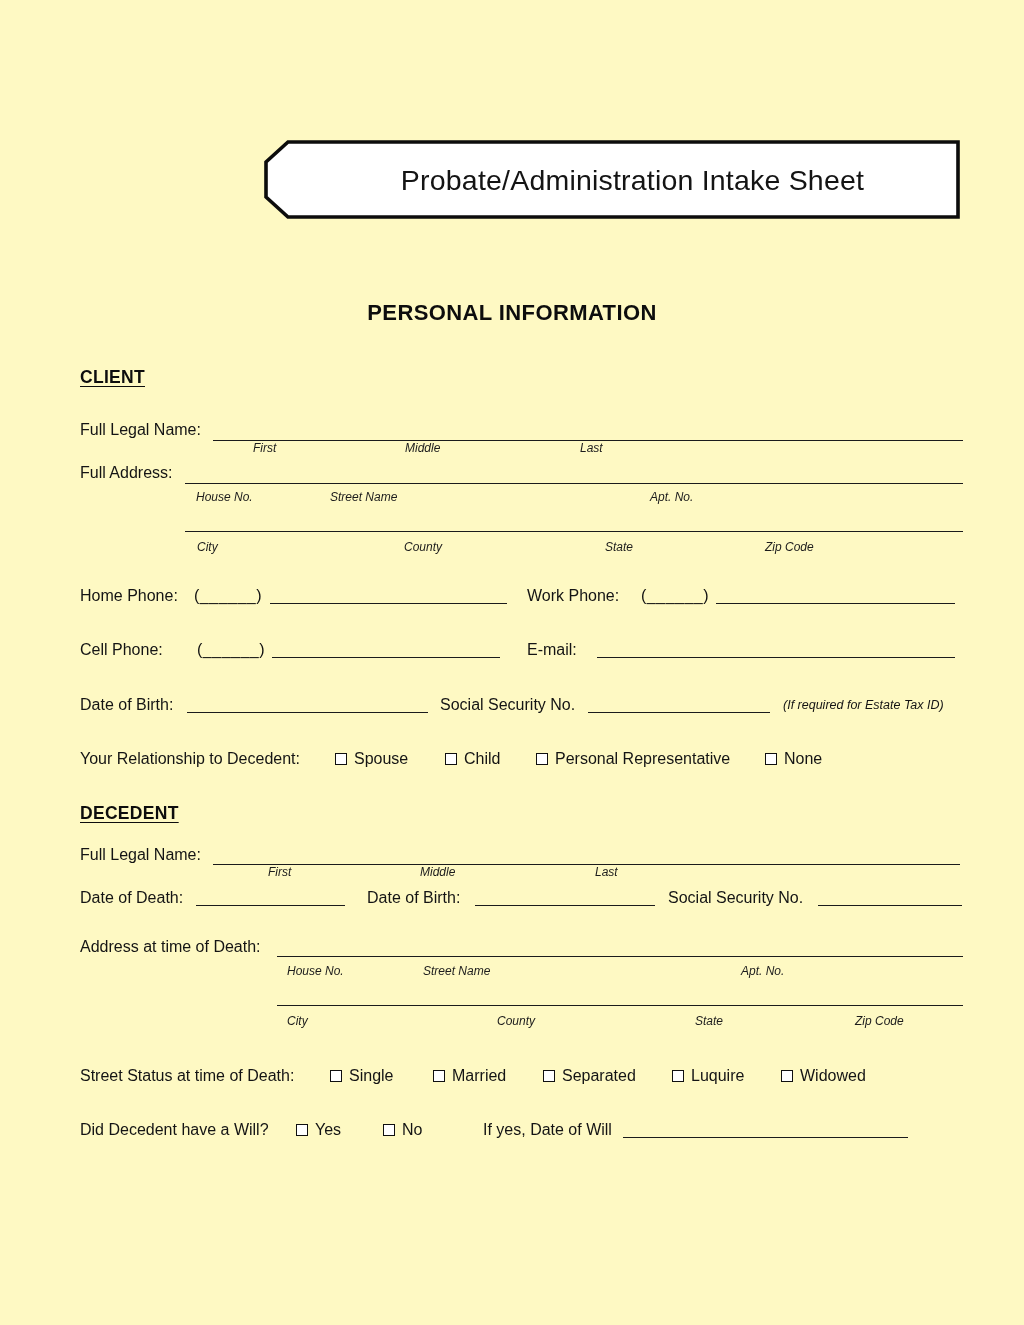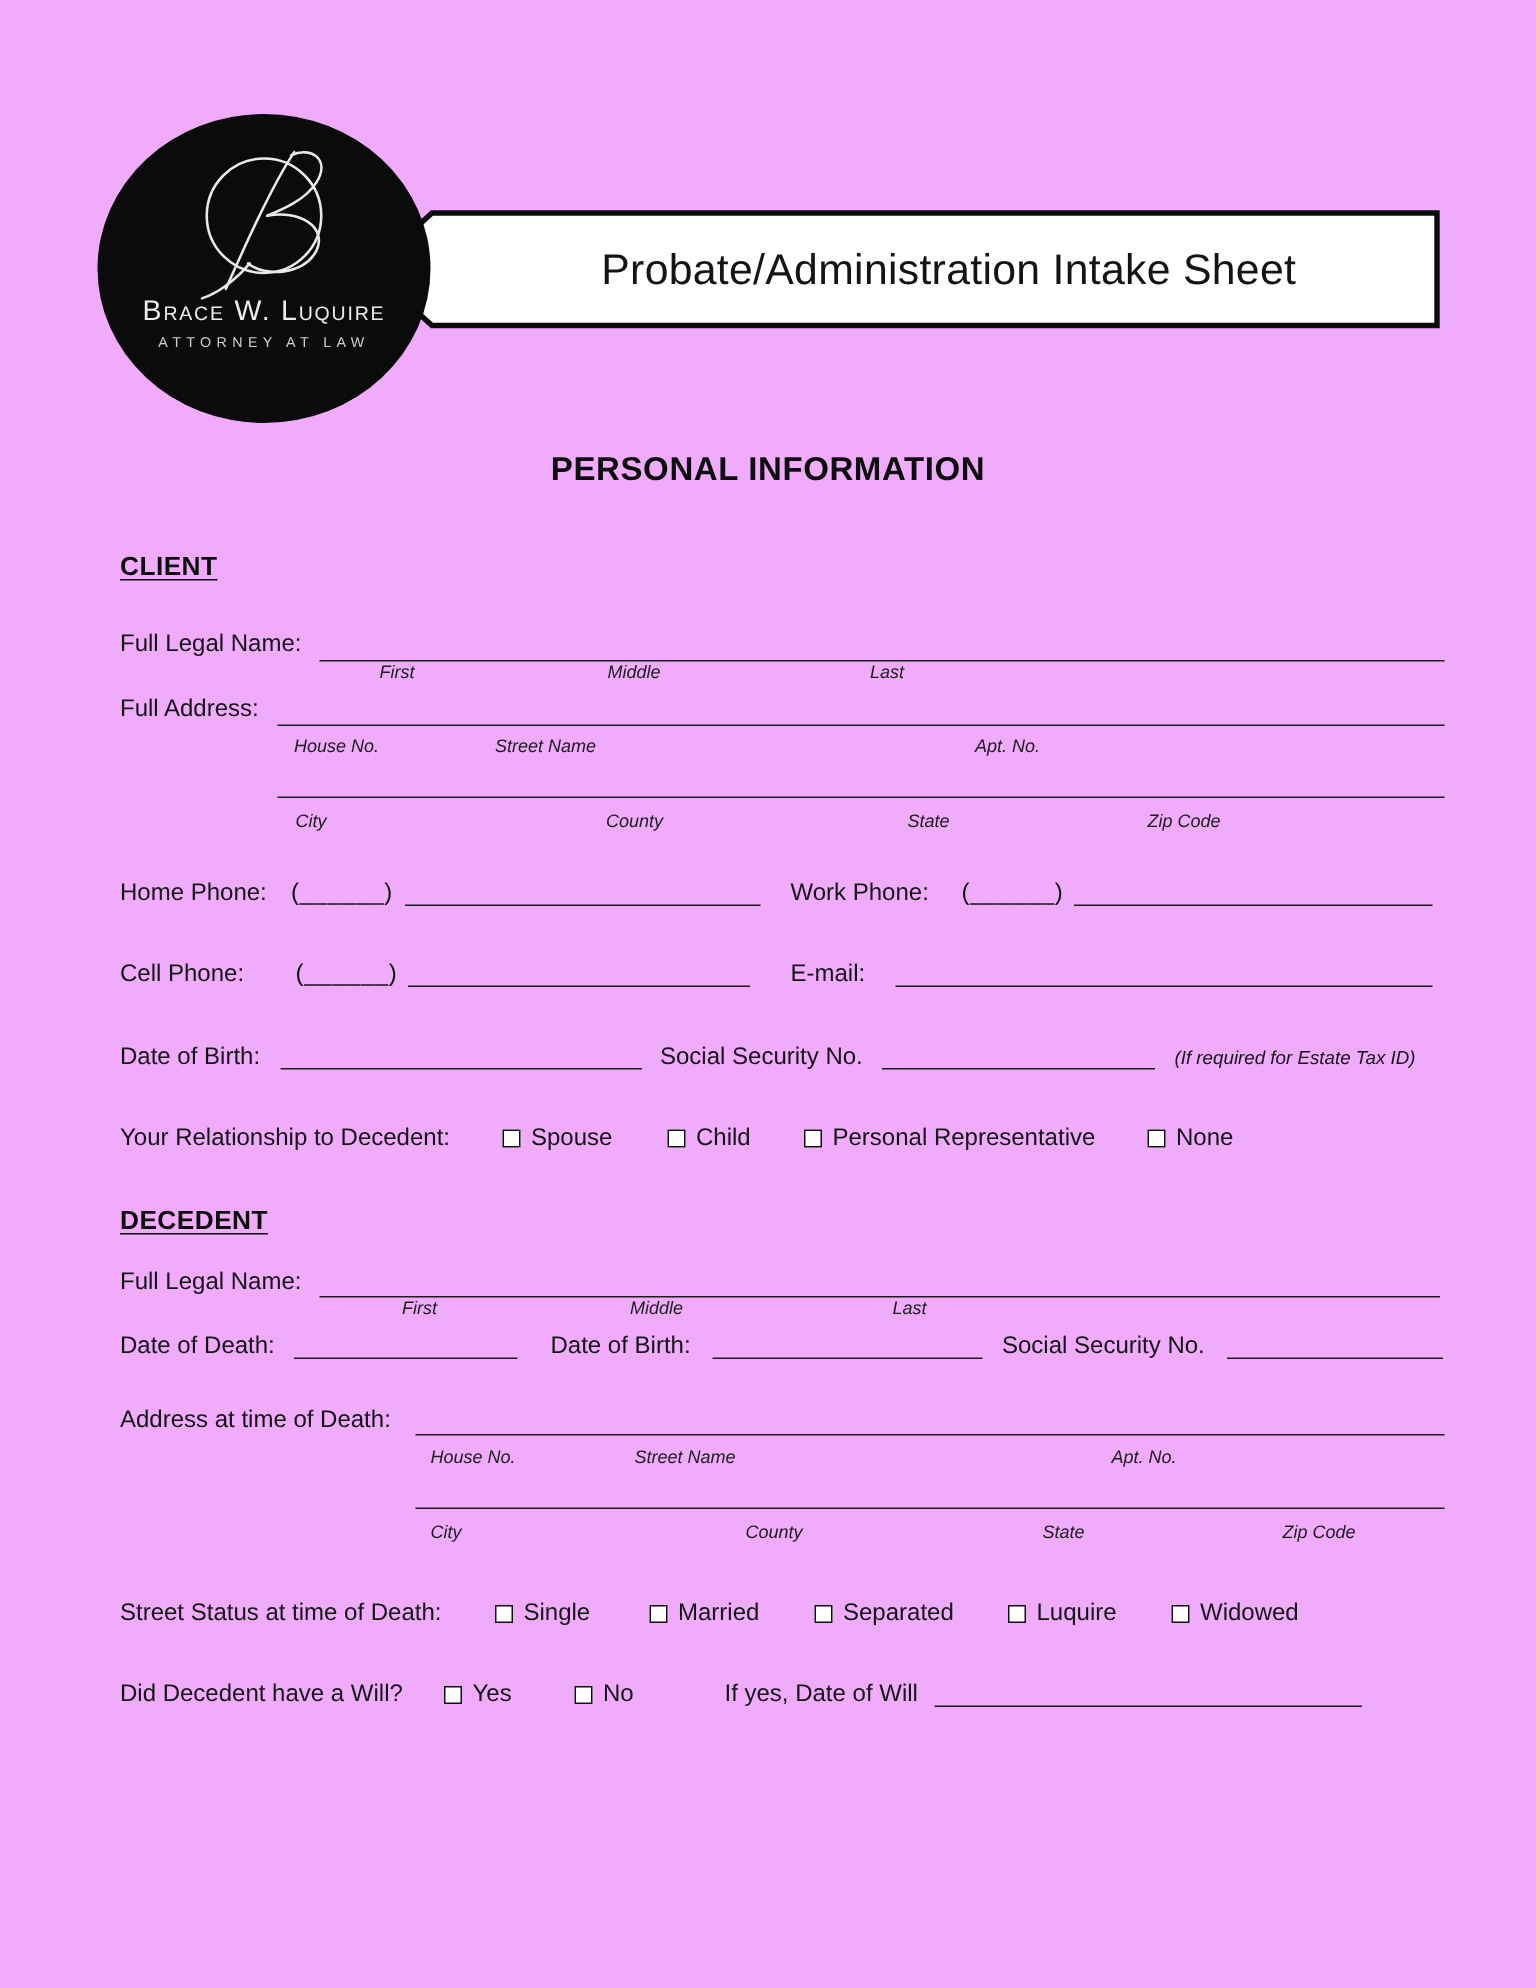--- a/index.html
+++ b/index.html
@@ -2,21 +2,21 @@
 <html><head>
 <meta charset="utf-8">
 <style>
   * { margin: 0; padding: 0; box-sizing: border-box; }
   html, body { background: #ffffff; }
   body { font-family: "Liberation Sans", sans-serif; color: #111; }
   #page {
     position: relative;
     width: 1024px;
     height: 1325px;
-    background: #f0abfc;
+    background: #fef9c3;
     overflow: hidden;
   }
   .abs { position: absolute; }
   .lbl { font-size: 16px; color: #141414; white-space: nowrap; }
   .sub { font-size: 12px; font-style: italic; color: #1c1c1c; white-space: nowrap; }
   .note { font-size: 12.5px; font-style: italic; color: #141414; white-space: nowrap; }
   .bline { height: 0; border-top: 1.8px solid #1b1b1b; }
   .heading {
     font-size: 17.5px; font-weight: bold; letter-spacing: 0.3px;
     text-decoration: underline; text-underline-offset: 3px;
@@ -62,33 +62,20 @@
 </head>
 <body>
 
 <div id="page">
 
   <svg id="title-box-svg" width="700" height="82">
     <polygon points="26,3 696,3 696,78 26,78 4,58 4,23" fill="#ffffff" stroke="#0c0c0c" stroke-width="3.6"></polygon>
   </svg>
   <div id="title-text">Probate/Administration Intake Sheet</div>
 
-  <div id="logo-circle">
-    <svg class="abs" style="left:58px; top:18px;" width="106" height="106" viewBox="0 0 100 100">
-      <g fill="none" stroke="#e9e9e9" stroke-width="1.6" stroke-linecap="round">
-        <circle cx="50" cy="47" r="36"></circle>
-        <path d="M26,93 C38,66 55,28 69,7"></path>
-        <path d="M67,9 C80,3 92,12 83,26 C76,37 62,43 52,47"></path>
-        <path d="M52,47 C72,43 90,54 83,69 C75,84 51,86 40,77"></path>
-        <path d="M41,77 C32,88 20,96 11,99"></path>
-      </g>
-    </svg>
-    <div id="logo-name">Brace W. Luquire</div>
-    <div id="logo-tagline">ATTORNEY AT LAW</div>
-  </div>
 
   <div class="abs section-title" style="top:300px; left:0;">PERSONAL INFORMATION</div>
 
   <div class="abs heading" style="left:80px; top:367px;">CLIENT</div>
 
   <div class="abs lbl" style="left:80px; top:421px;">Full Legal Name:</div>
   <div class="abs bline" style="left:213px; top:440px; width:750px;"></div>
   <div class="abs sub" style="left:253px; top:441px;">First</div>
   <div class="abs sub" style="left:405px; top:441px;">Middle</div>
   <div class="abs sub" style="left:580px; top:441px;">Last</div>

